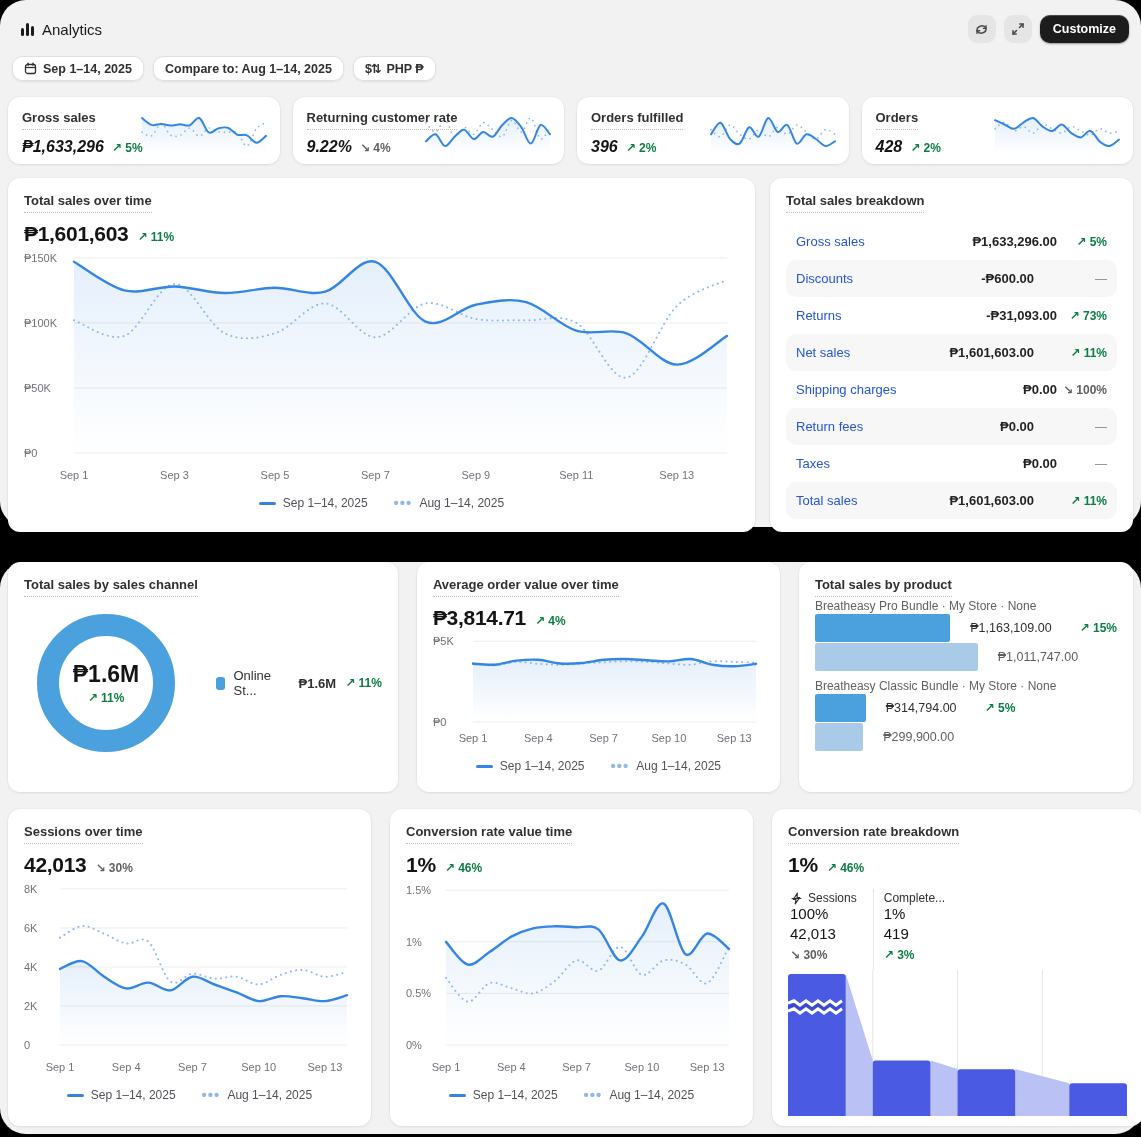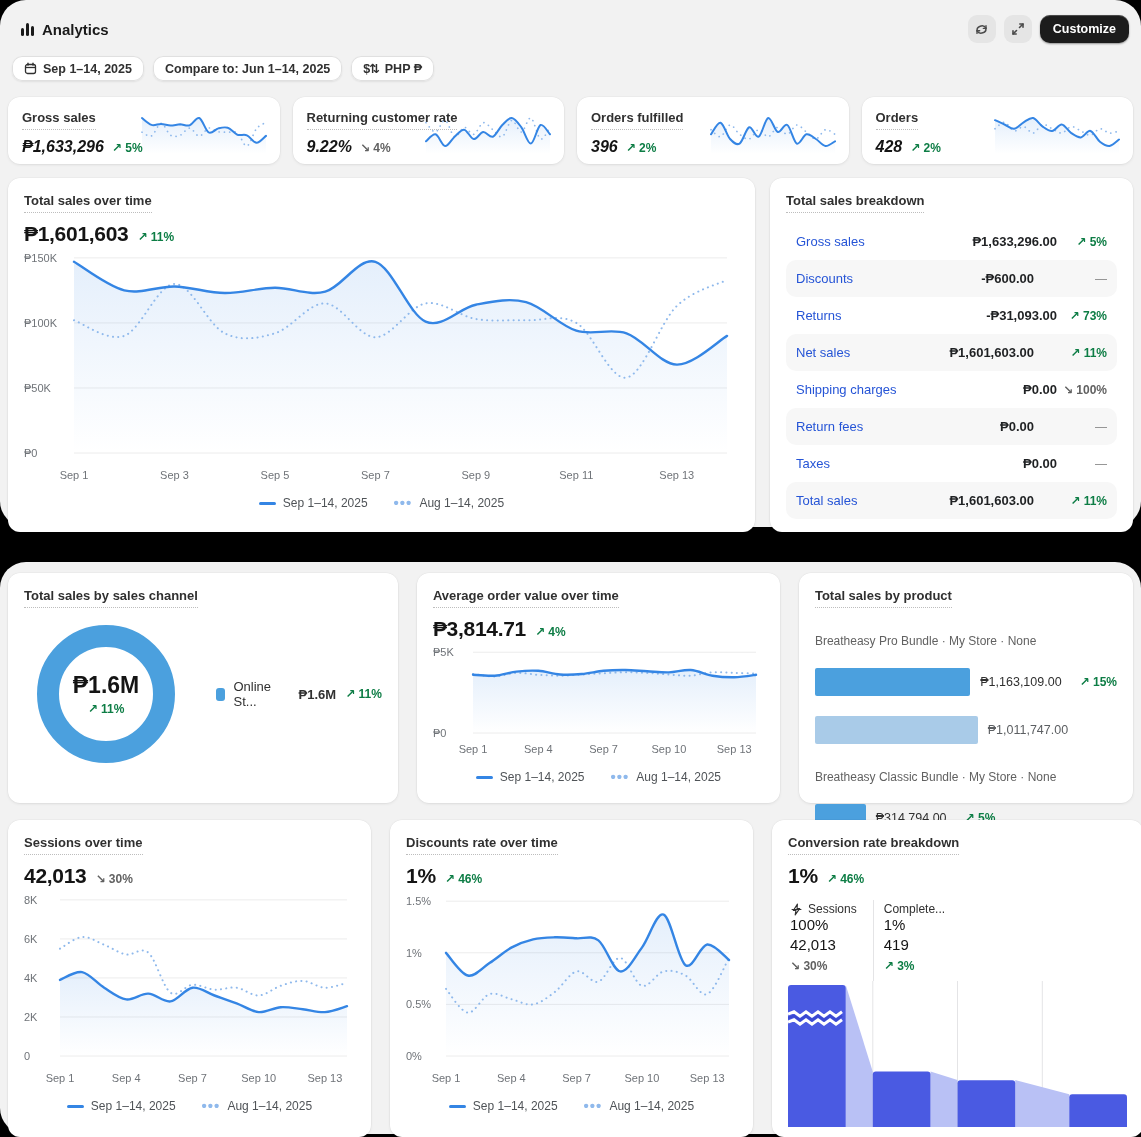--- a/index.html
+++ b/index.html
@@ -1,24 +1,24 @@
 <!DOCTYPE html>
 <html><head>
 <meta charset="utf-8">
 <style>
   * { margin:0; padding:0; box-sizing:border-box; }
   html,body { width:1141px; background:#000; font-family:"Liberation Sans","DejaVu Sans",sans-serif; }
   body { height:1137px; overflow:hidden; }
   .sheet { background:#f2f2f2; border-radius:26px; padding:0 8px; }
   .sheet1 { height:527px; }
-  .sheet2 { height:572px; margin-top:35px; padding-top:11px; }
+  .sheet2 { height:572px; margin-top:35px; }
 
   
   .topbar { display:flex; justify-content:space-between; align-items:center; padding:15px 4px 0 12px; }
-  .app-title { display:flex; align-items:center; gap:7px; font-size:15px; font-weight:700; color:#1a1a1a; }
+  .app-title { display:flex; align-items:center; gap:7px; font-size:15px; font-weight:400; color:#1a1a1a; }
   .topbar-actions { display:flex; gap:8px; align-items:center; }
   .icon-btn { width:28px; height:28px; border-radius:9px; background:#e5e5e5; border:none; display:flex; align-items:center; justify-content:center; color:#4a4a4a; cursor:pointer; }
   .btn-dark { background:#1c1c1c; color:#fff; font-size:12.5px; font-weight:600; border:none; border-radius:10px; padding:7px 13px; box-shadow:inset 0 1px 0 rgba(255,255,255,.2), 0 1px 2px rgba(0,0,0,.4); cursor:pointer; }
 
   
   .filters { display:flex; gap:9px; margin:13px 0 0 4px; }
   .pill { display:inline-flex; align-items:center; gap:6px; background:#fff; border-radius:10px; padding:5px 12px; font-size:12.5px; font-weight:600; color:#303030; box-shadow:inset 0 0 0 1px #e0e0e0, 0 1px 2px rgba(0,0,0,.08); cursor:pointer; }
   .pill .pfx { font-weight:700; letter-spacing:-1px; }
 
   .card { background:#fff; border-radius:12px; box-shadow:0 1px 3px rgba(0,0,0,.08), 0 0 0 .5px rgba(0,0,0,.04); }
@@ -63,22 +63,22 @@
   
   .channel-body { display:flex; align-items:center; margin-top:10px; }
   .donut-wrap { position:relative; width:152px; height:152px; margin-left:6px; }
   .donut-center { position:absolute; inset:0; display:flex; flex-direction:column; align-items:center; justify-content:center; gap:3px; }
   .donut-center .cv { font-size:23px; font-weight:700; color:#141414; }
   .channel-legend { display:flex; align-items:center; gap:9px; margin-left:34px; font-size:13px; color:#303030; cursor:pointer; }
   .swatch { width:13px; height:13px; border-radius:3px; background:#4ba0de; }
   .channel-legend .lv { font-weight:600; margin-left:14px; }
 
   
-  .prod-name { font-size:12px; color:#616161; margin-top:26px; }
-  .prod-bar-row { display:flex; align-items:center; gap:10px; margin-top:20px; }
+  .prod-name { font-size:12px; color:#616161; margin-top:2px; }
+  .prod-bar-row { display:flex; align-items:center; gap:20px; margin-top:1px; }
   .pbar { height:28px; border-radius:2px; }
   .pbar.cur { background:#4ba0de; }
   .pbar.prev { background:#a9cbe8; }
   .pbar-label { font-size:12.5px; color:#303030; white-space:nowrap; }
   .pbar-label.prev { color:#5c5f62; }
   .pbar-delta { margin-left:8px; }
 
   
   .funnel-cols { display:grid; grid-template-columns:1fr 1fr 1fr 1fr; margin-top:12px; }
   .fcol { padding:2px 4px 8px 10px; }
@@ -132,21 +132,21 @@
     <span class="pill">
       <svg width="13" height="13" viewBox="0 0 13 13" fill="none" stroke="#303030" stroke-width="1.3">
           <rect x="1.5" y="2.5" width="10" height="9" rx="2"></rect>
           <path d="M1.5 5.5 h10"></path>
           <path d="M4 1.2 v2" stroke-linecap="round"></path>
           <path d="M9 1.2 v2" stroke-linecap="round"></path>
         </svg>
       <span>Sep 1–14, 2025</span>
     </span>
     <span class="pill">
-      <span>Compare to: Jun 1–14, 2025</span>
+      <span>Compare to: Aug 1–14, 2025</span>
     </span>
     <span class="pill">
       <span class="pfx">$⇅</span>
       <span>PHP ₱</span>
     </span>
   </div>
 
   <div class="kpi-row">
     <div class="card kpi-card">
       <span class="card-title">Gross sales</span>
@@ -445,21 +445,21 @@
             <span>Sep 1–14, 2025</span>
           </span>
         <span class="lg-item">
             <span class="lg-dots">•••</span>
             <span>Aug 1–14, 2025</span>
           </span>
       </div>
     </div>
 
     <div class="card">
-      <span class="card-title">Discounts rate over time</span>
+      <span class="card-title">Conversion rate value time</span>
       <div class="value-row">
         <span class="big-value">1%</span>
         <span class="delta up">↗ 46%</span>
       </div>
       <svg width="331" height="204">
           <line x1="40" x2="323" y1="168" y2="168" stroke="#ececec" stroke-width="1"></line>
           <text x="0" y="172" fill="#6f7378" font-size="11">0%</text>
           <line x1="40" x2="323" y1="116.38709677419357" y2="116.38709677419357" stroke="#ececec" stroke-width="1"></line>
           <text x="0" y="120.38709677419357" fill="#6f7378" font-size="11">0.5%</text>
           <line x1="40" x2="323" y1="64.7741935483871" y2="64.7741935483871" stroke="#ececec" stroke-width="1"></line>

